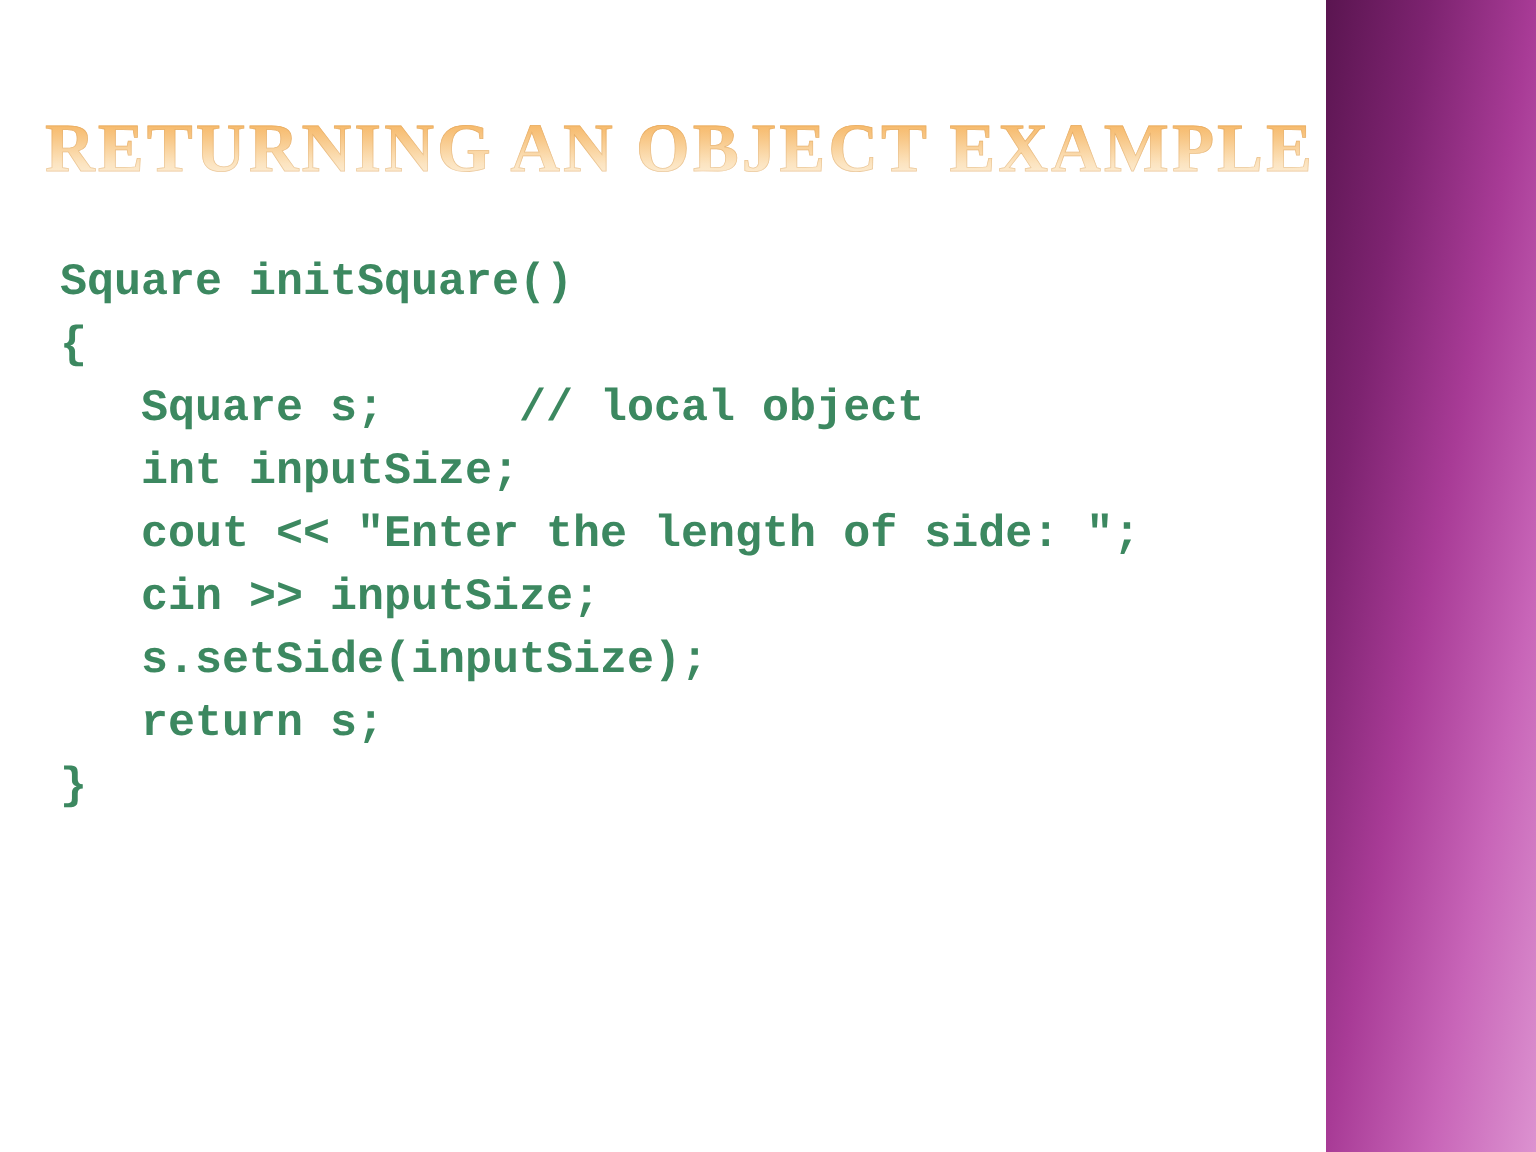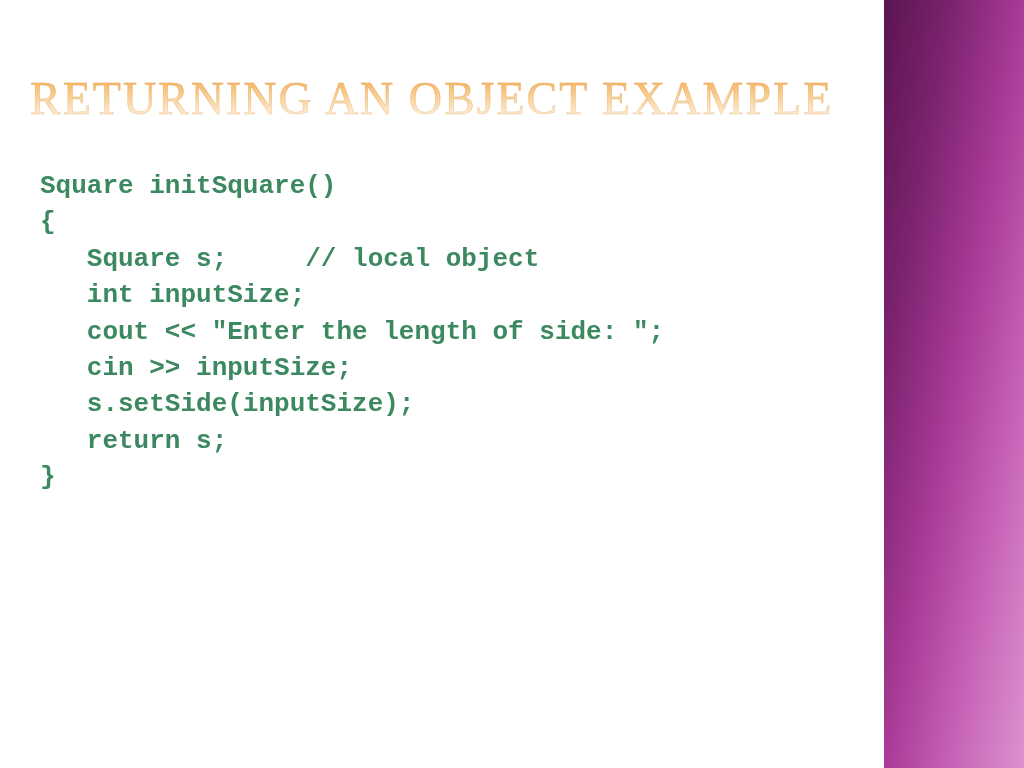--- a/index.html
+++ b/index.html
@@ -26,37 +26,37 @@
       background: linear-gradient(135deg, #6a1b5e 0%, #8e2a7d 30%, #b84ba8 60%, #d57ac5 85%, #e5a3d7 100%);
       background: linear-gradient(to bottom right, #5a1550 0%, #7d2370 25%, #a83b96 50%, #c865b8 75%, #dc92d0 100%);
     }
     
     .slide-title {
       position: absolute;
       top: 72px;
       left: 30px;
       font-family: Georgia, 'Times New Roman', serif;
       font-size: 46px;
-      font-weight: 400;
+      font-weight: 700;
       letter-spacing: 2px;
       text-transform: uppercase;
       background: linear-gradient(to bottom, #f5a847 0%, #f8c98a 40%, #fce4c0 70%, #fdf4e6 100%);
       -webkit-background-clip: text;
       background-clip: text;
       -webkit-text-fill-color: transparent;
       color: #f5a847;
       -webkit-text-stroke: 0.5px rgba(200, 130, 50, 0.3);
     }
     
     .code-block {
       position: absolute;
       top: 168px;
       left: 40px;
       font-family: 'Courier New', Courier, monospace;
-      font-size: 26px;
+      font-size: 30px;
       font-weight: bold;
       color: #3c8860;
       line-height: 1.4;
       white-space: pre;
     }
   </style>
 </head>
 <body>
 
 <div class="side-gradient"></div>

